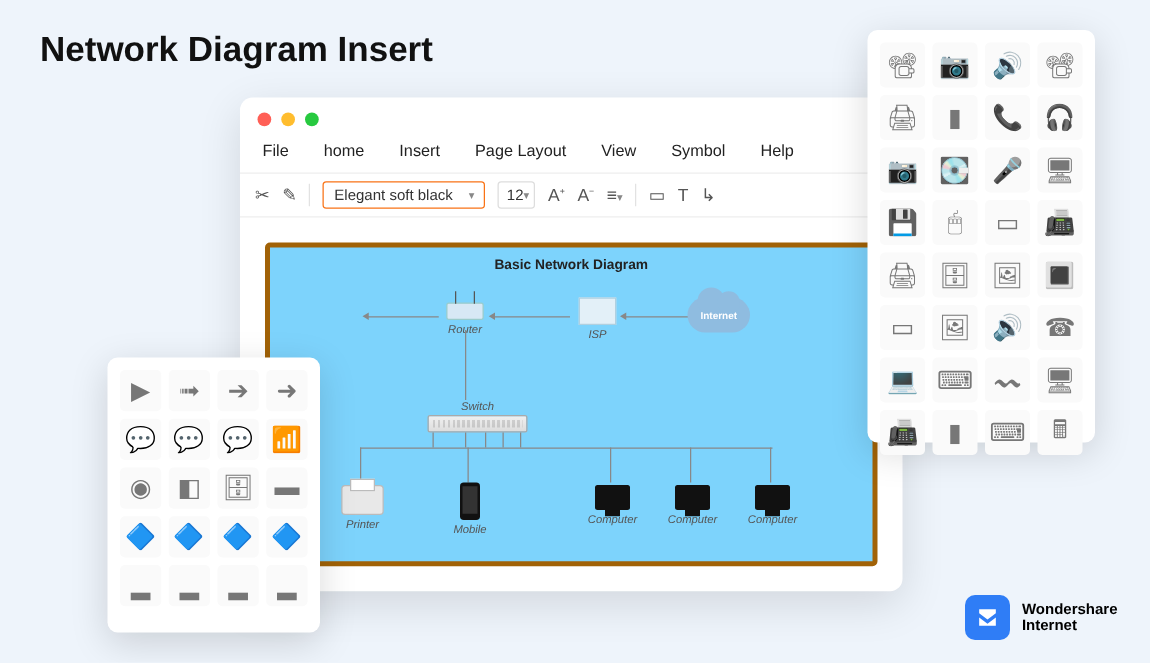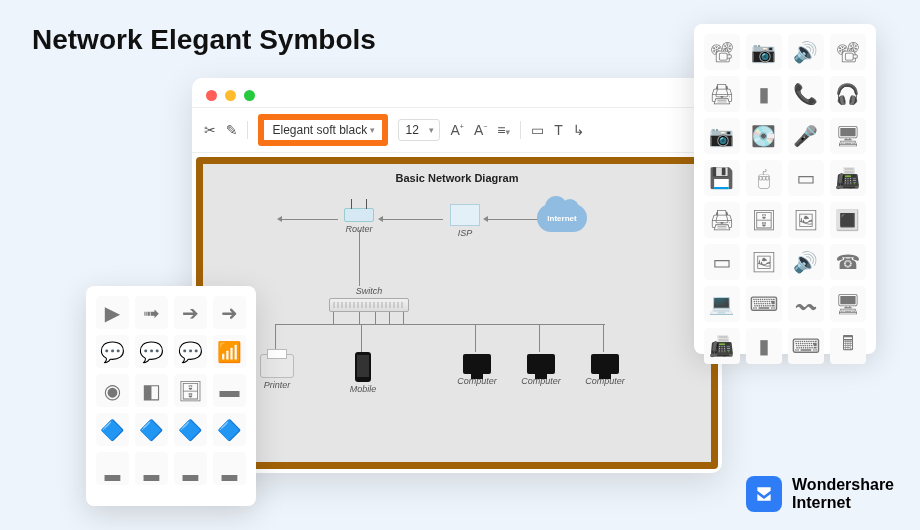--- a/index.html
+++ b/index.html
@@ -55,45 +55,45 @@
   border-top: 1px solid #eee;
   border-bottom: 1px solid #eee;
   font-size: 12px;
   color: #333;
 }
 .toolbar .sep { width: 1px; height: 18px; background: #e2e2e2; }
 .font-select {
   display: flex;
   align-items: center;
   justify-content: space-between;
-  border: 6px solid #f97316;
+  border: 1px solid #f97316;
   border-radius: 3px;
   padding: 3px 8px;
   width: 130px;
   font-size: 12px;
 }
 .size-select {
   display: flex;
   align-items: center;
   justify-content: space-between;
   border: 1px solid #ddd;
   border-radius: 3px;
   padding: 3px 6px;
-  width: 42px;
+  width: 30px;
   font-size: 12px;
 }
 .tool-ico { font-size: 14px; color: #555; }
 .chev { font-size: 9px; color: #888; }
 .canvas {
   flex: 1;
-  margin: 4px;
-  border: 7px solid #a16207;
+  margin: 20px;
+  border: 4px solid #a16207;
   border-radius: 4px;
   position: relative;
-  background: #e5e5e5;
+  background: #7dd3fc;
 }
 .canvas-title {
   position: absolute;
   top: 8px;
   left: 50%;
   transform: translateX(-50%);
   font-size: 11px;
   font-weight: 600;
   color: #222;
 }
@@ -146,32 +146,41 @@
   height: 36px;
   background: #2f7df6;
   border-radius: 8px;
   display:flex;
   align-items:center;
   justify-content:center;
   color:#fff;
   font-weight:700;
   font-size:20px;
 }
-.brand-text { font-size: 16px; font-weight:700; line-height:1.1; }
+.brand-text { font-size: 12px; font-weight:700; line-height:1.1; }
 </style>
 </head>
 <body>
 
-<h1 class="page-title">Network Elegant Symbols</h1>
+<h1 class="page-title">Network Diagram Insert</h1>
 
 <div class="app-window">
   <div class="traffic">
     <span class="dot r"></span>
     <span class="dot y"></span>
     <span class="dot g"></span>
+  </div>
+  <div class="menubar">
+    <span>File</span>
+    <span>home</span>
+    <span>Insert</span>
+    <span>Page Layout</span>
+    <span>View</span>
+    <span>Symbol</span>
+    <span>Help</span>
   </div>
   <div class="toolbar">
     <span class="tool-ico">✂</span>
     <span class="tool-ico">✎</span>
     <span class="sep"></span>
     <div class="font-select">
       <span>Elegant soft black</span>
       <span class="chev">▾</span>
     </div>
     <div class="size-select">

